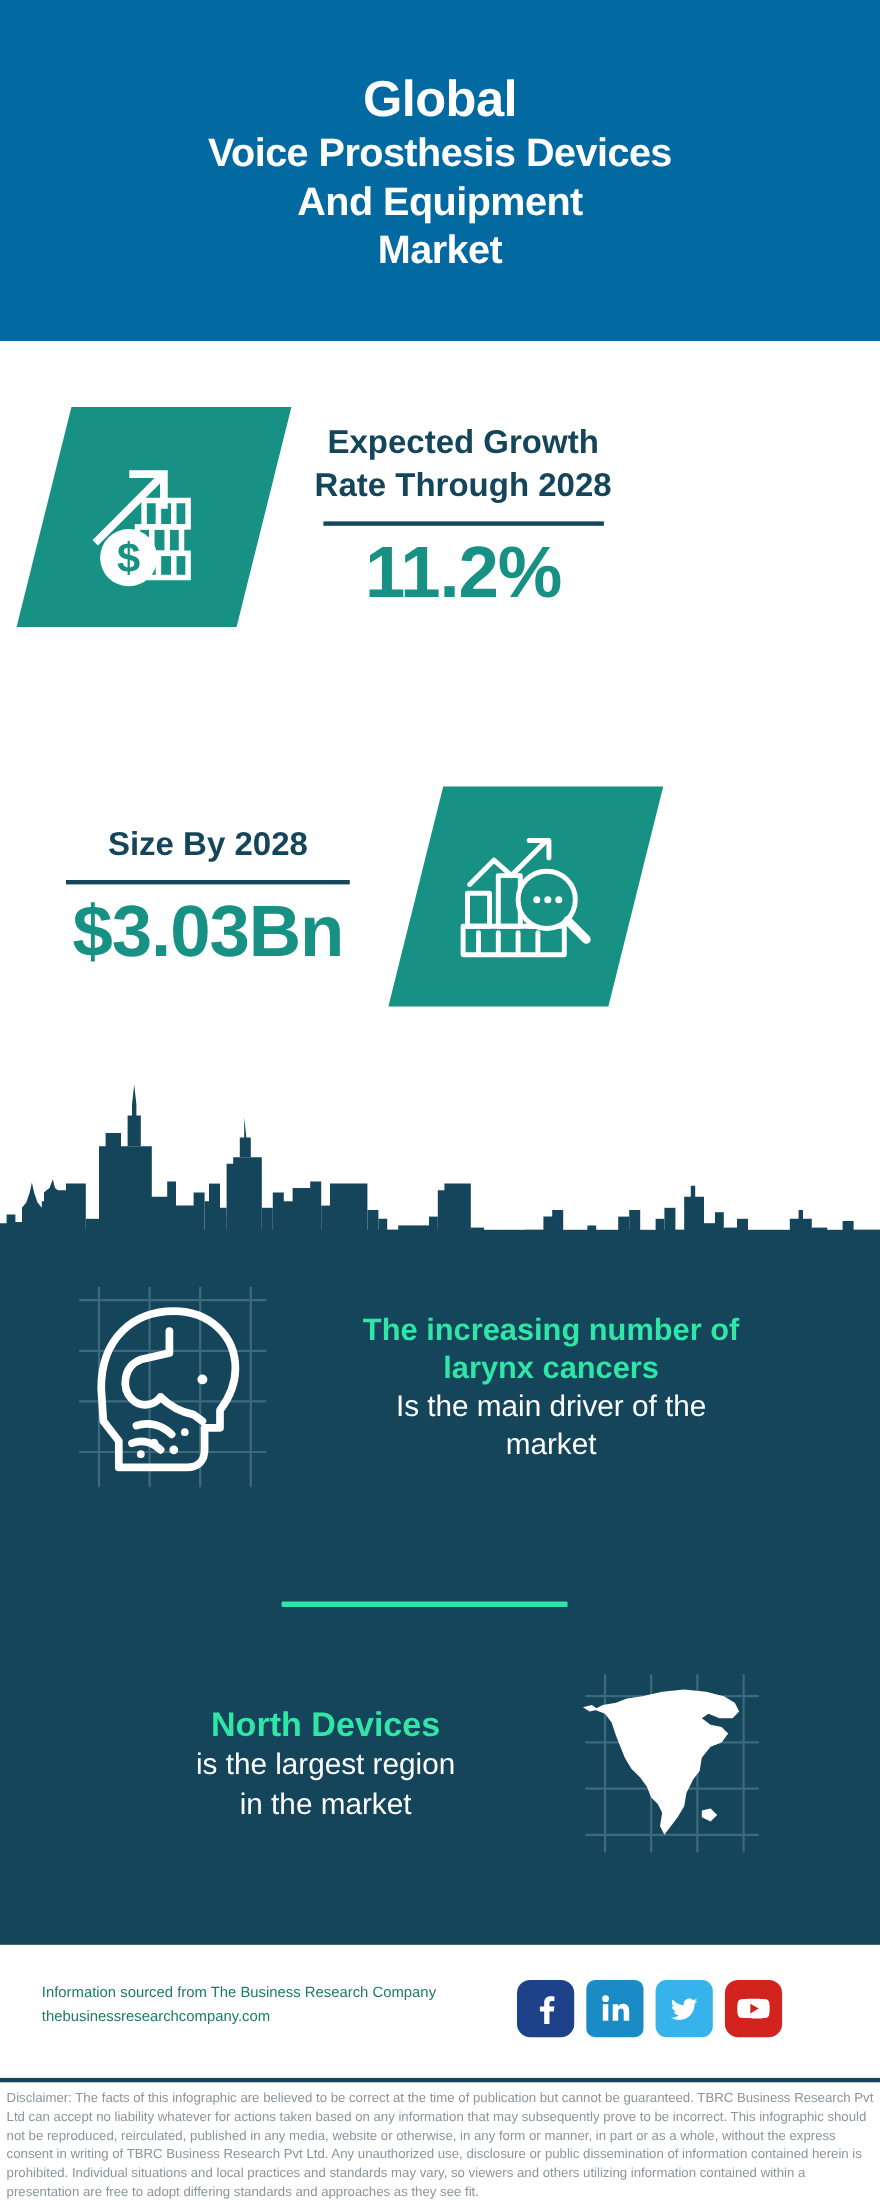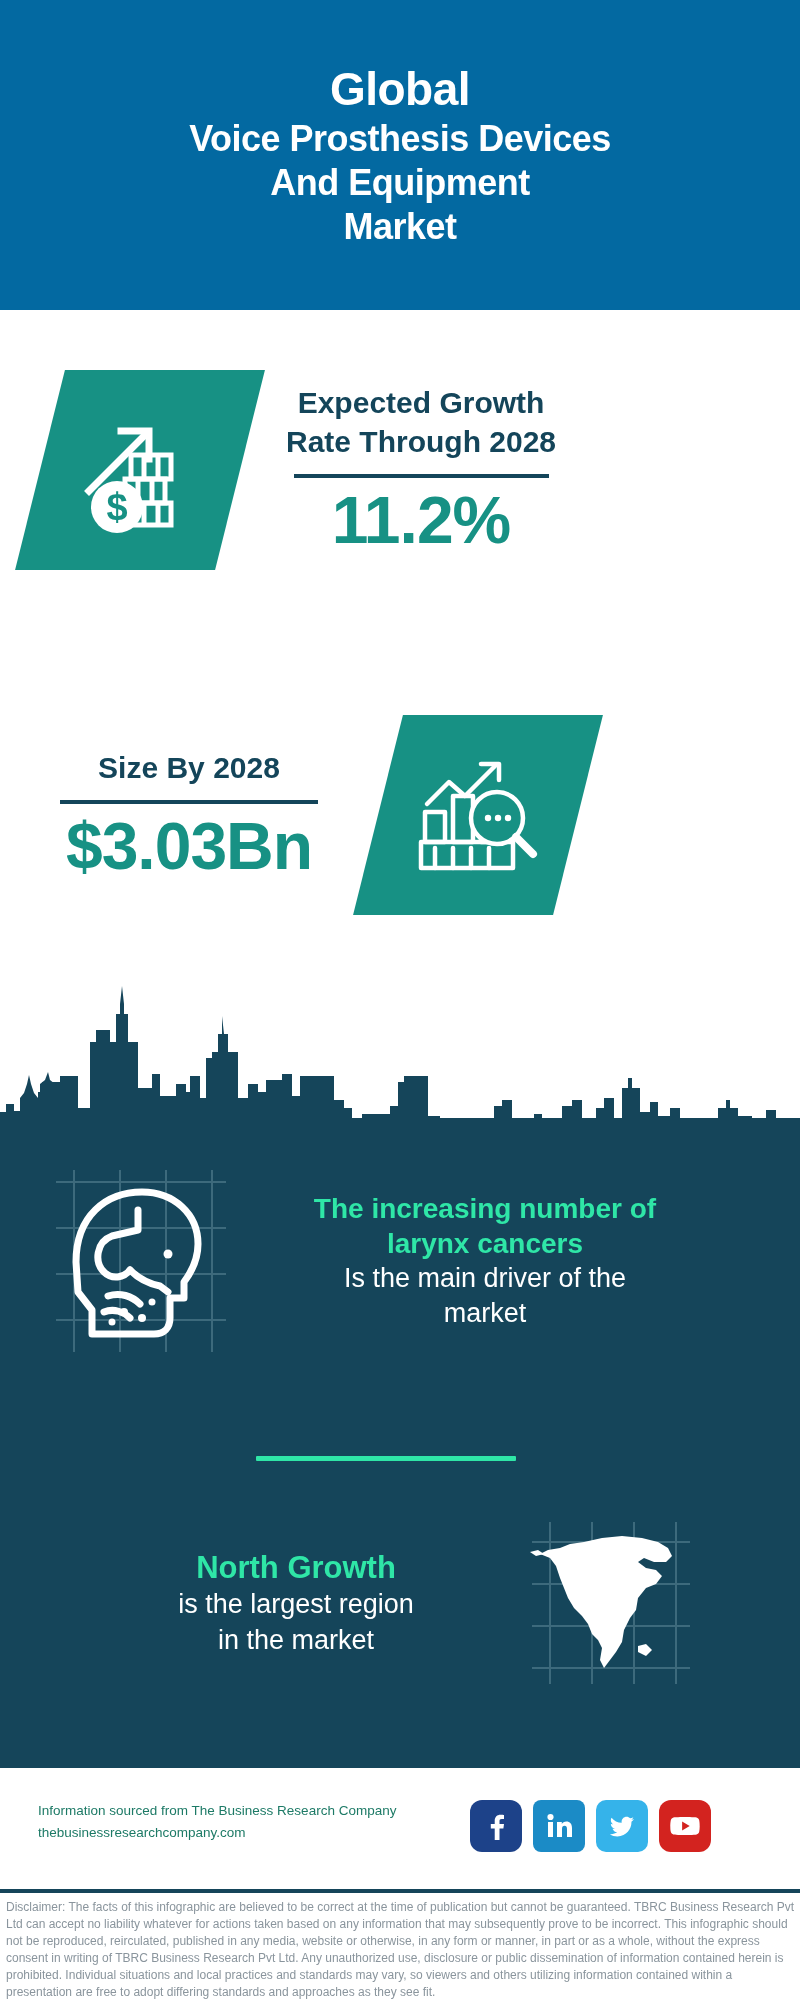--- a/index.html
+++ b/index.html
@@ -225,21 +225,21 @@
       <path fill="#15455a" d="M738 160 L738 136 L752 136 L752 160 Z"></path>
       <path fill="#15455a" d="M752 160 L752 144 L766 144 L766 160 Z"></path>
       <path fill="#15455a" d="M766 160 L766 130 L776 130 L776 160 Z"></path>
       <path fill="#15455a" d="M776 160 L776 138 L800 138 L800 160 Z"></path>
       <rect x="0" y="150" width="800" height="10" fill="#15455a"></rect>
     </svg>
   </div>
 
   <div class="dark-panel">
 
-    <div class="fact" style="left:46px; top:48px;">
+    <div class="fact" style="left:62px; top:48px;">
       <div class="fact-icon">
         <svg width="190" height="190" viewBox="0 0 190 190">
           <g stroke="#3d6a7c" stroke-width="2" fill="none">
             <line x1="10" y1="16" x2="180" y2="16"></line>
             <line x1="10" y1="62" x2="180" y2="62"></line>
             <line x1="10" y1="108" x2="180" y2="108"></line>
             <line x1="10" y1="154" x2="180" y2="154"></line>
             <line x1="28" y1="4" x2="28" y2="186"></line>
             <line x1="74" y1="4" x2="74" y2="186"></line>
             <line x1="120" y1="4" x2="120" y2="186"></line>
@@ -264,21 +264,21 @@
         <div class="fact-accent">larynx cancers</div>
         <div class="fact-body">Is the main driver of the</div>
         <div class="fact-body">market</div>
       </div>
     </div>
 
     <div class="divider" style="left:256px; top:338px; width:260px;"></div>
 
     <div class="fact" style="left:96px; top:400px;">
       <div class="fact-text" style="width:400px;">
-        <div class="fact-accent" style="font-size:31px;">North Growth</div>
+        <div class="fact-accent" style="font-size:31px;">North Devices</div>
         <div class="fact-body">is the largest region</div>
         <div class="fact-body">in the market</div>
       </div>
       <div class="fact-icon" style="width:170px; height:170px; margin-left:30px;">
         <svg width="170" height="170" viewBox="0 0 170 170">
           <g stroke="#3d6a7c" stroke-width="2" fill="none">
             <line x1="6" y1="24" x2="164" y2="24"></line>
             <line x1="6" y1="66" x2="164" y2="66"></line>
             <line x1="6" y1="108" x2="164" y2="108"></line>
             <line x1="6" y1="150" x2="164" y2="150"></line>

